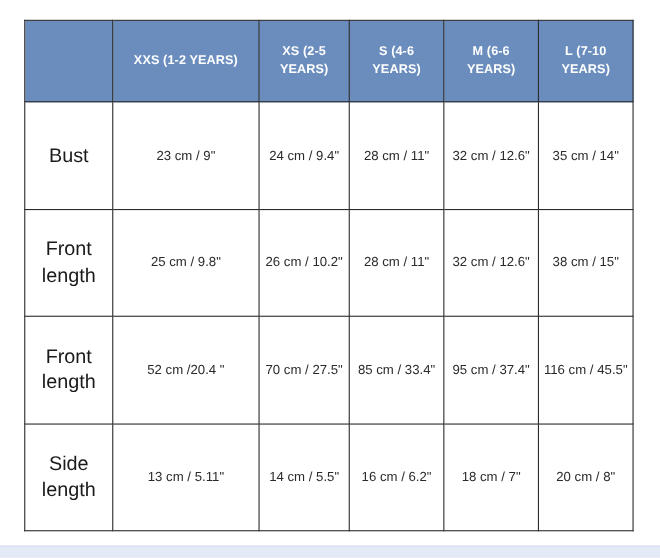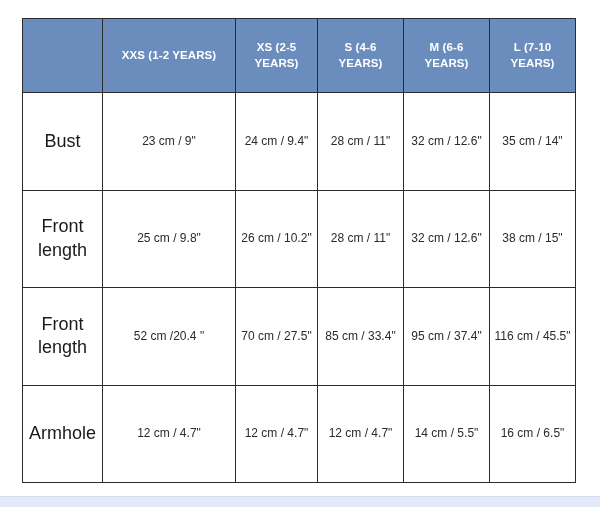--- a/index.html
+++ b/index.html
@@ -130,24 +130,24 @@
       </tr>
       <tr>
         <td class="row-label">Front length</td>
         <td class="measure">52 cm /20.4 "</td>
         <td class="measure">70 cm / 27.5"</td>
         <td class="measure">85 cm / 33.4"</td>
         <td class="measure">95 cm / 37.4"</td>
         <td class="measure">116 cm / 45.5"</td>
       </tr>
       <tr>
-        <td class="row-label">Armhole</td>
-        <td class="measure">12 cm / 4.7"</td>
-        <td class="measure">12 cm / 4.7"</td>
-        <td class="measure">12 cm / 4.7"</td>
+        <td class="row-label">Side length</td>
+        <td class="measure">13 cm / 5.11"</td>
         <td class="measure">14 cm / 5.5"</td>
-        <td class="measure">16 cm / 6.5"</td>
+        <td class="measure">16 cm / 6.2"</td>
+        <td class="measure">18 cm / 7"</td>
+        <td class="measure">20 cm / 8"</td>
       </tr>
     </tbody>
   </table>
 </div>
 
 <div id="bottom-strip"></div>
 
 </body></html>

